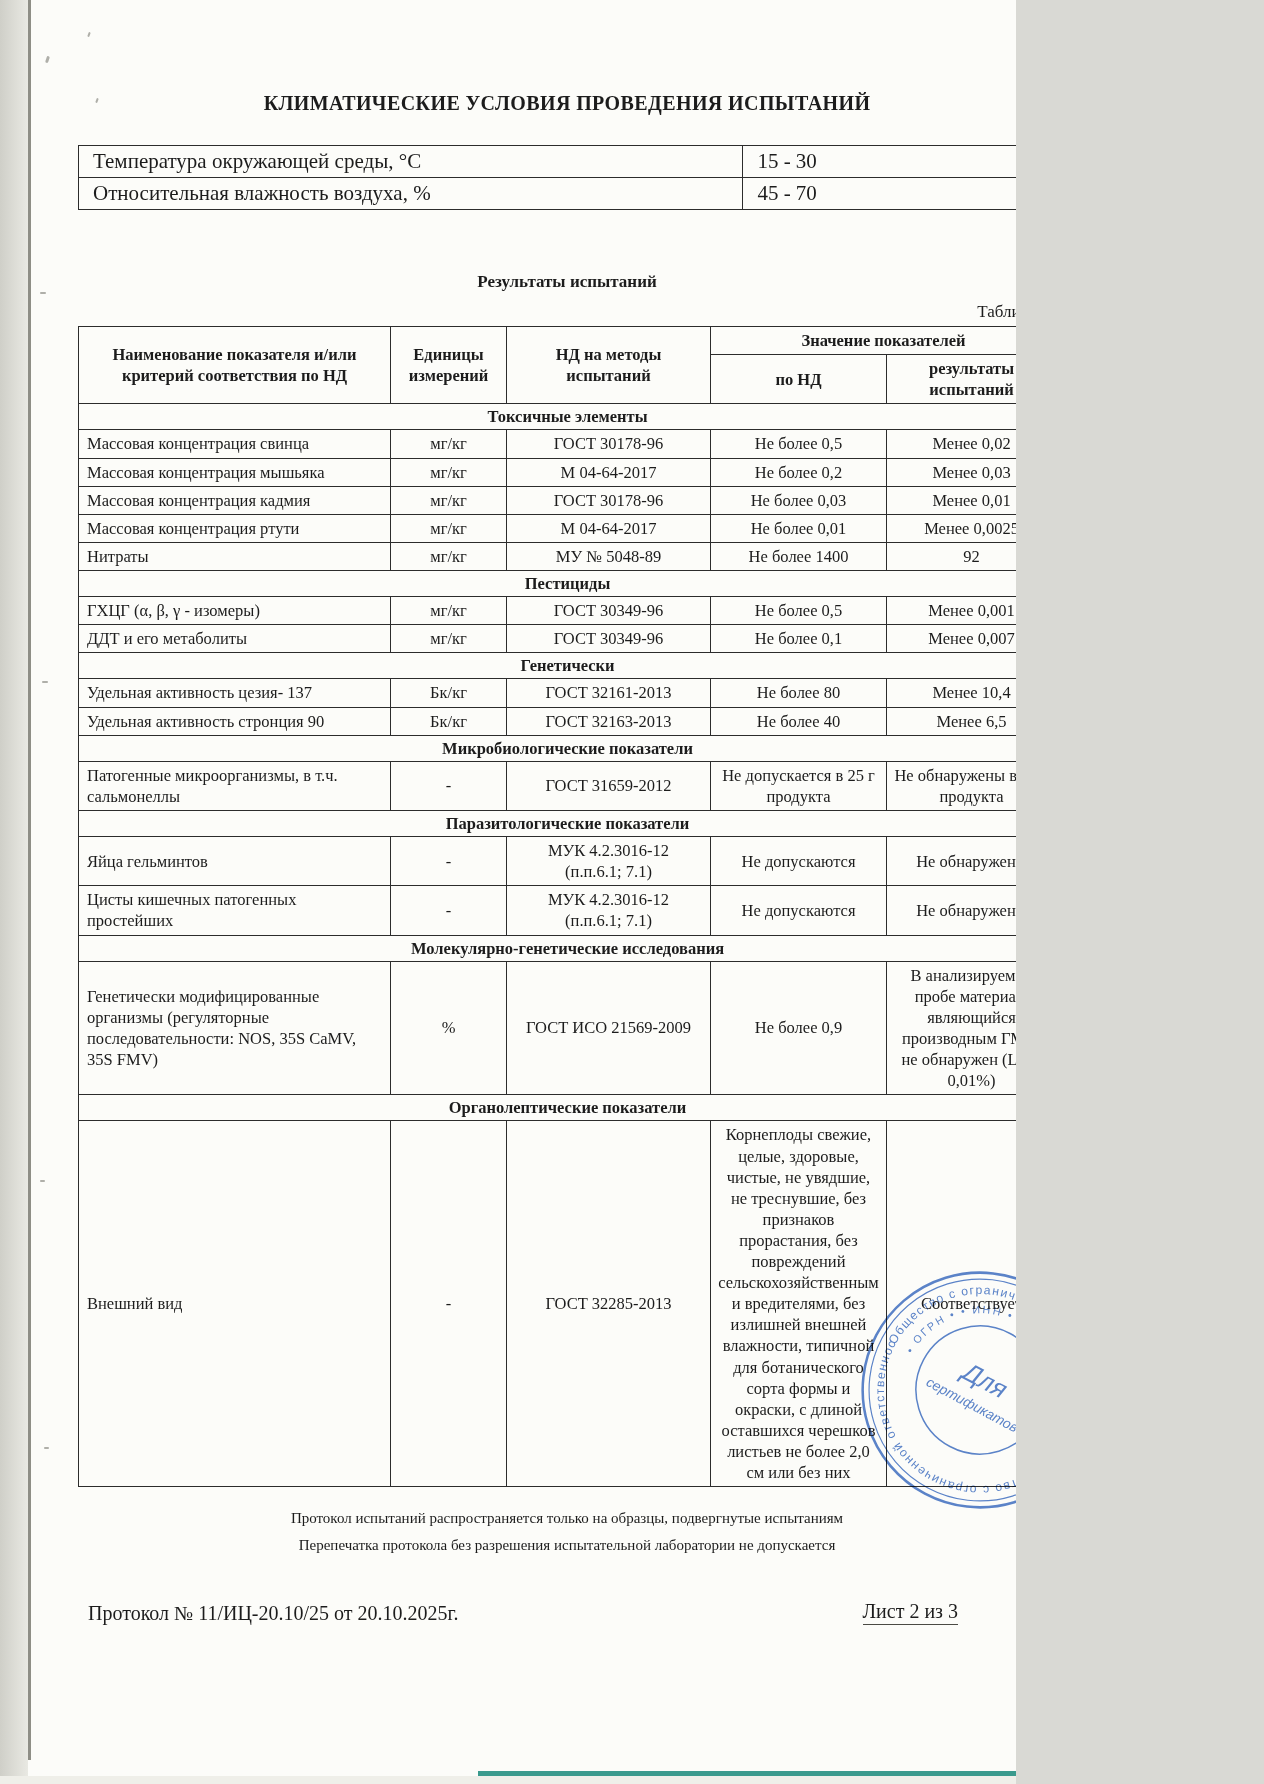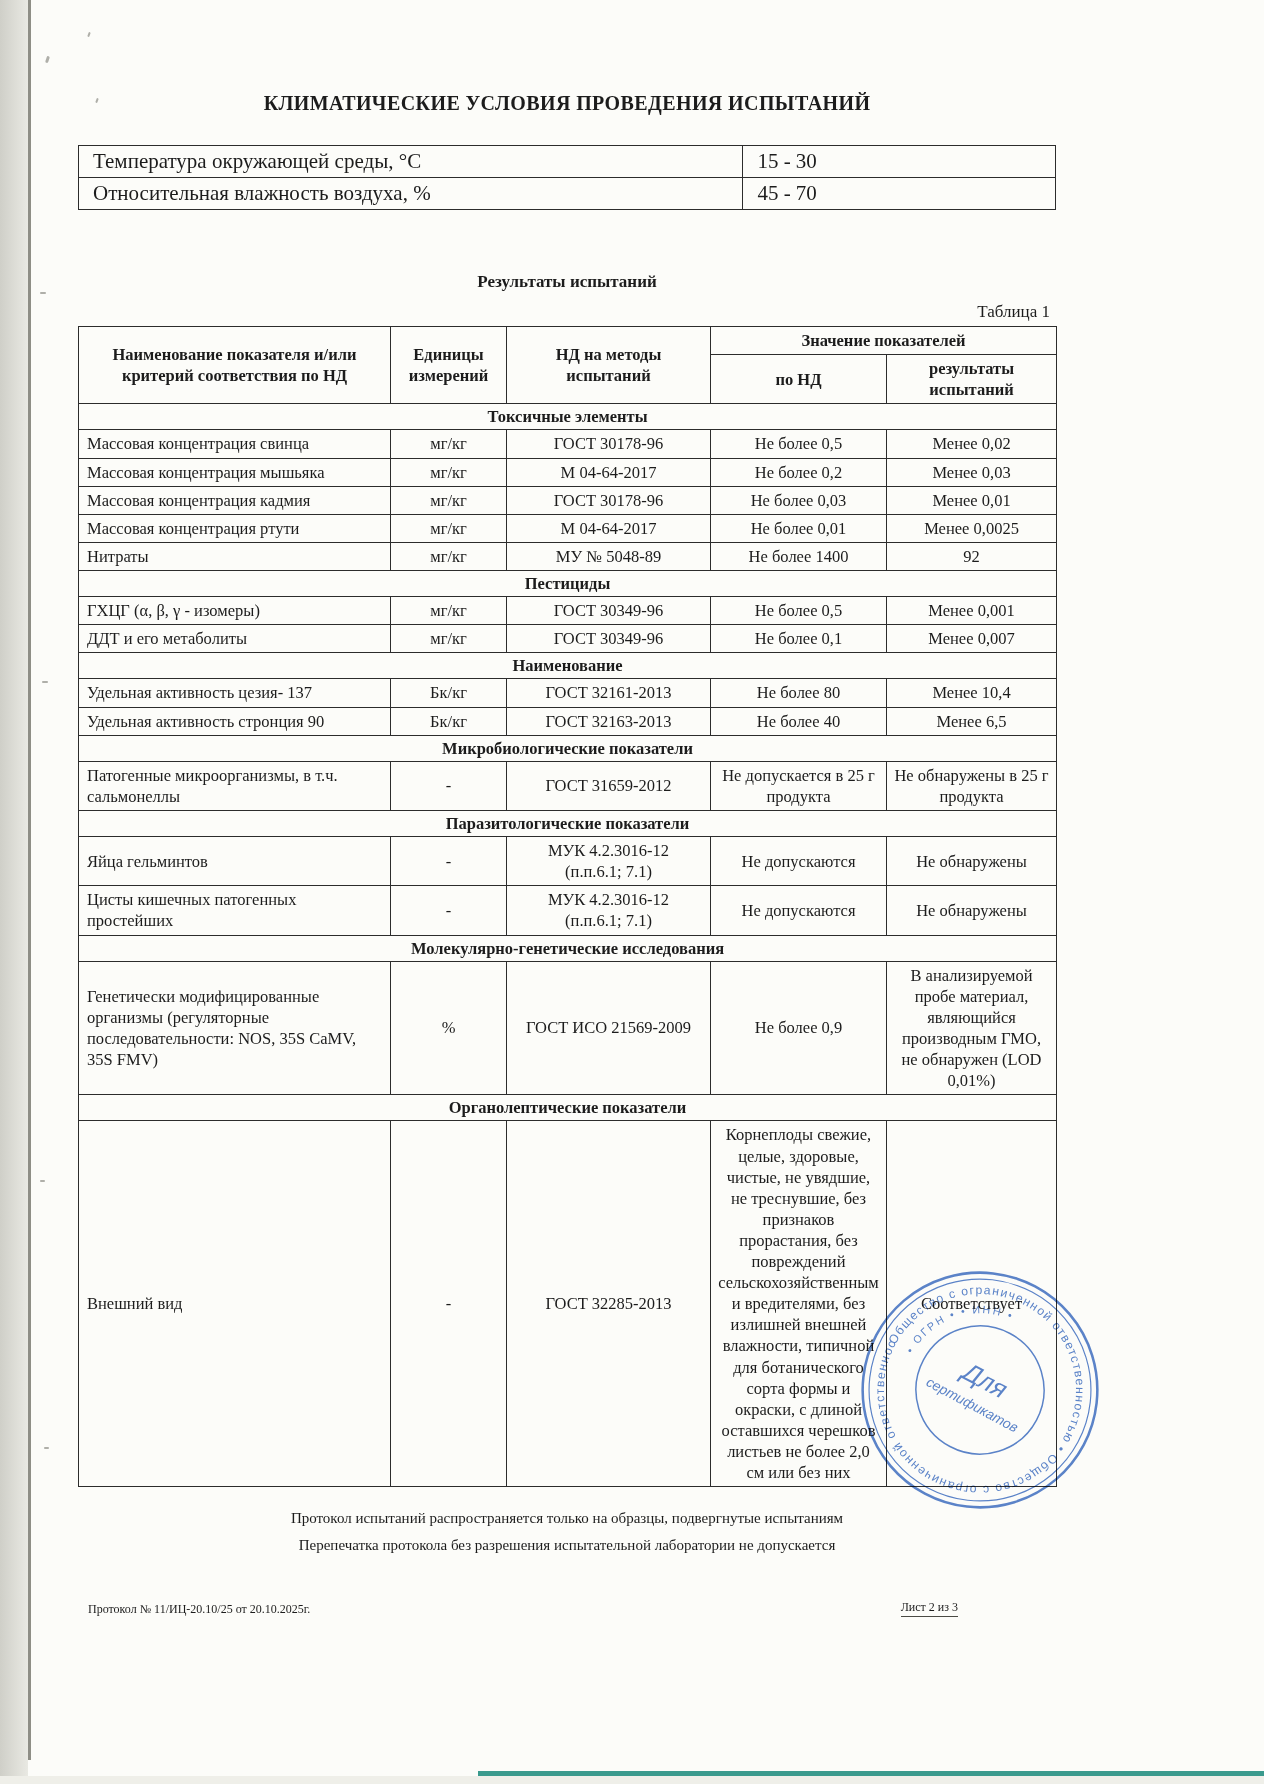--- a/index.html
+++ b/index.html
@@ -1,17 +1,17 @@
 <!DOCTYPE html>
 <html><head>
 <meta charset="utf-8">
 <style>
   html,body { margin:0; padding:0; background:#d9d9d4; }
   .page {
-    position:relative; width:1264px; height:1784px;
+    position:relative; width:1016px; height:1784px;
     background:#fcfcf9; overflow:hidden;
     font-family:"Liberation Serif", serif; color:#1c1c1c;
   }
   
   .scan-band-left { position:absolute; left:0; top:0; width:28px; height:100%;
     background:linear-gradient(to right,#cfcfc8,#e9e9e3); }
   .scan-line-left { position:absolute; left:28px; top:0; width:3px; height:1760px; background:#8e8e86; }
   .scan-strip-bottom { position:absolute; left:478px; bottom:8px; height:5px; right:0; background:#3a9a8d; }
   .scan-strip-bottom2 { position:absolute; left:0; bottom:0; height:8px; width:100%; background:#efefe9; }
   .speck { position:absolute; background:#6f6f68; opacity:.55; border-radius:2px; }
@@ -32,21 +32,21 @@
     border:1px solid #2c2c2c; font-size:16.5px; line-height:1.28;
     padding:3px 6px; text-align:center; vertical-align:middle; word-wrap:break-word;
   }
   table.results th { font-weight:bold; }
   table.results td.name { text-align:left; padding-left:8px; }
   table.results tr.section td { font-weight:bold; padding:2px 8px; }
   .pre { white-space:pre-line; }
 
   .footnotes { text-align:center; font-size:15px; line-height:1.75; margin-top:18px; }
   .protocol-line { display:flex; justify-content:space-between; align-items:flex-end;
-    font-size:12px; margin-top:42px; padding:0 98px 0 10px; }
+    font-size:20px; margin-top:42px; padding:0 98px 0 10px; }
   .sheet-no { border-bottom:1.5px solid #4a4a44; padding-bottom:1px; }
 
   
   .stamp { position:absolute; left:852px; top:1262px; width:256px; height:256px;
     transform:rotate(28deg); opacity:.85; mix-blend-mode:multiply; pointer-events:none; }
   .stamp circle { stroke:#3f6fc4; fill:none; }
   .stamp text { fill:#3f6fc4; font-family:"Liberation Sans", sans-serif; }
 </style>
 </head>
 <body>
@@ -158,21 +158,21 @@
         </tr>
         <tr>
           <td class="name">ДДТ и его метаболиты</td>
           <td>мг/кг</td>
           <td>ГОСТ 30349-96</td>
           <td>Не более 0,1</td>
           <td>Менее 0,007</td>
         </tr>
 
         <tr class="section">
-          <td colspan="5">Наименование</td>
+          <td colspan="5">Генетически</td>
         </tr>
         <tr>
           <td class="name">Удельная активность цезия- 137</td>
           <td>Бк/кг</td>
           <td>ГОСТ 32161-2013</td>
           <td>Не более 80</td>
           <td>Менее 10,4</td>
         </tr>
         <tr>
           <td class="name">Удельная активность стронция 90</td>

